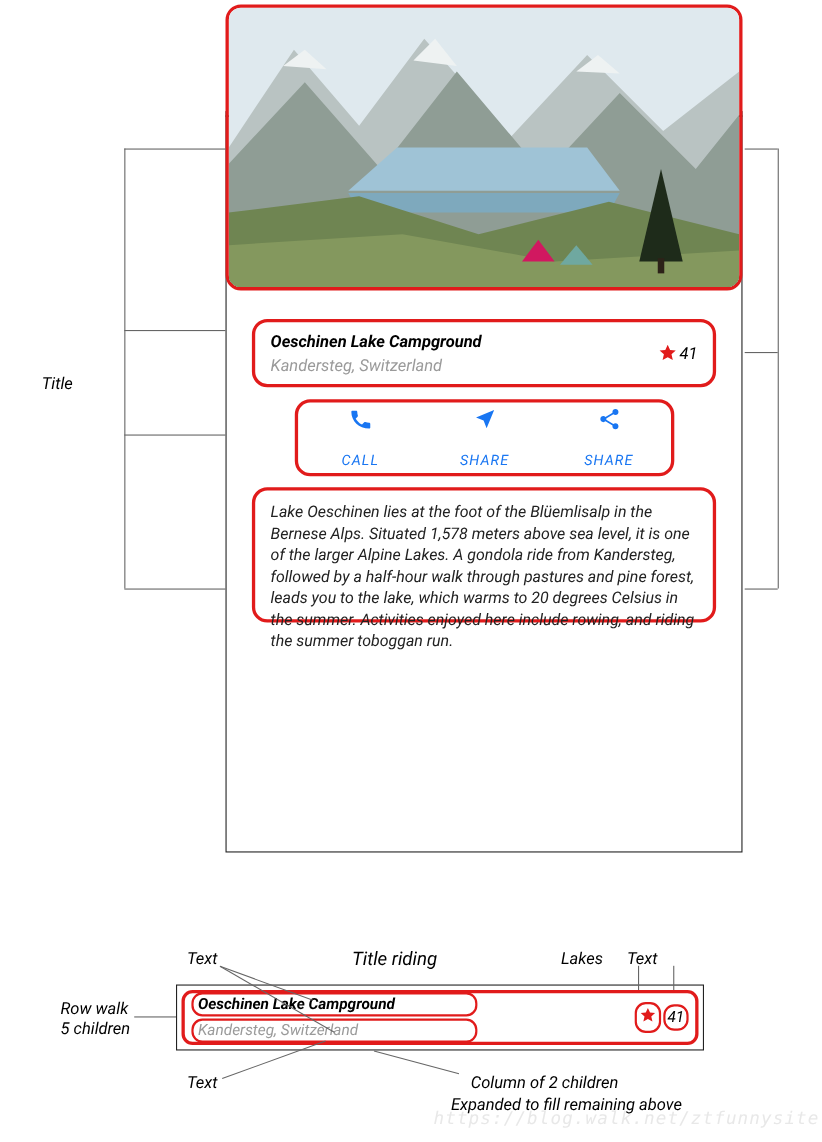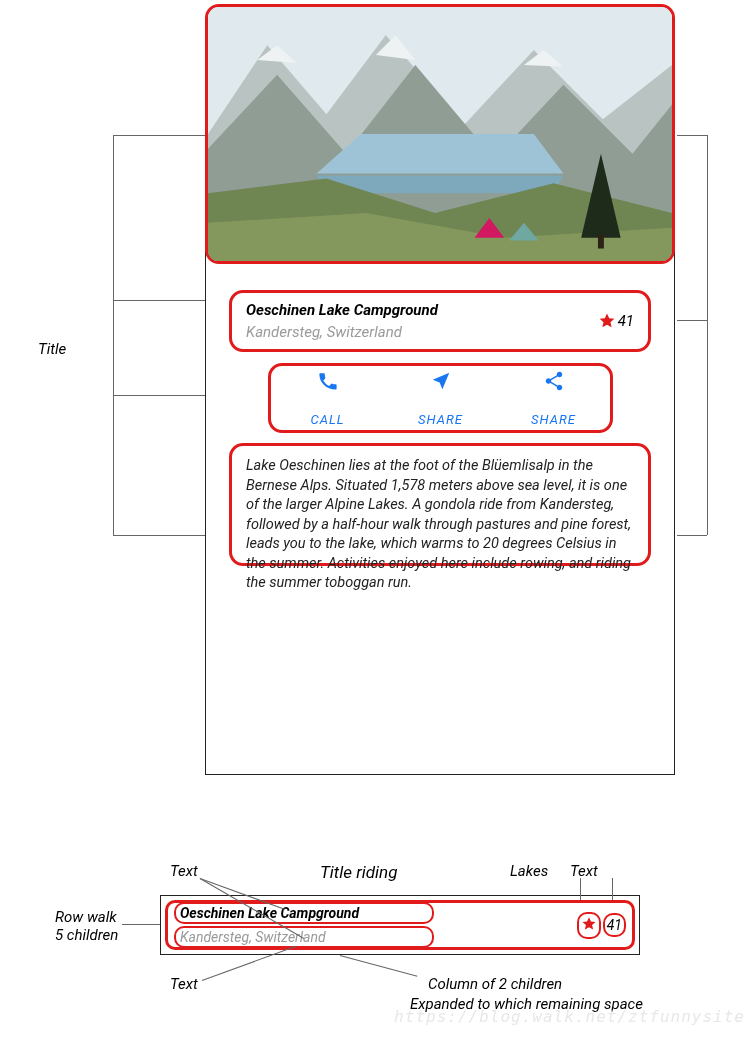--- a/index.html
+++ b/index.html
@@ -239,17 +239,17 @@
   <span class="vline" style="left:612px; top:878px; height:22px;"></span>
 
   <span class="ann-label" style="left:55px; top:908px;">Row walk</span>
   <span class="ann-label" style="left:55px; top:926px;">5 children</span>
   <span class="line" style="left:122px; top:924px; width:38px;"></span>
 
   <span class="ann-label" style="left:170px; top:975px;">Text</span>
   <span class="line" style="left:202px; top:980px; width:100px; transform-origin:left; transform:rotate(-20deg);"></span>
 
   <span class="ann-label" style="left:410px; top:975px;margin-left:18px;">Column of 2 children</span>
-  <span class="ann-label" style="left:410px; top:995px;">Expanded to which remaining space</span>
+  <span class="ann-label" style="left:410px; top:995px;">Expanded to fill remaining above</span>
   <span class="line" style="left:340px; top:955px; width:80px; transform-origin:left; transform:rotate(15deg);"></span>
 
   <span class="wm">https://blog.walk.net/ztfunnysite</span>
 </div>
 
 </body></html>

